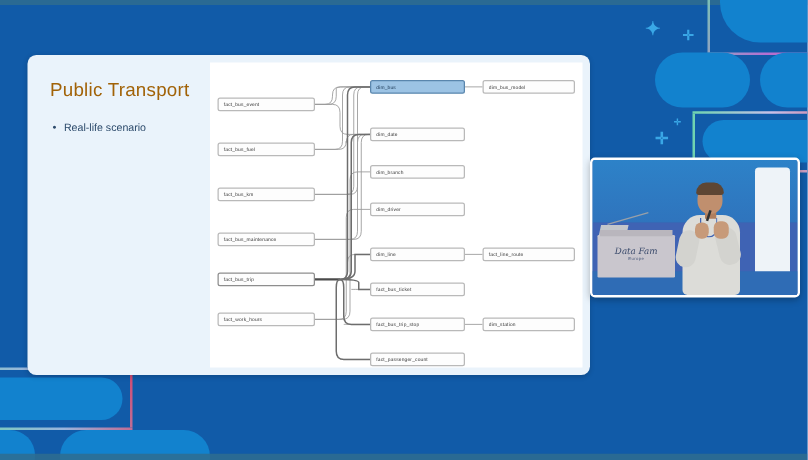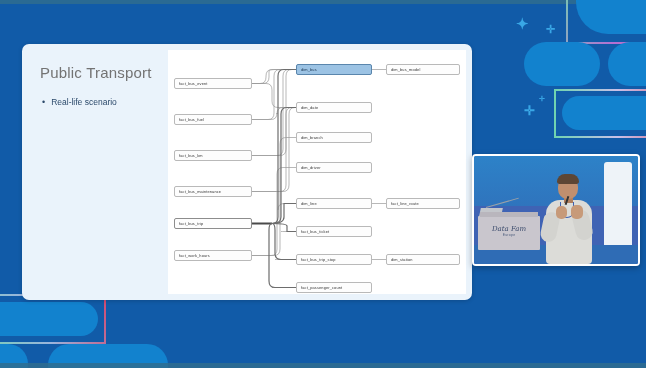--- a/index.html
+++ b/index.html
@@ -33,21 +33,21 @@
     position: absolute;
     left: 22px; top: 44px;
     width: 450px; height: 256px;
     background: #EAF3FB;
     border-radius: 7px;
     box-shadow: 0 1px 4px rgba(0,0,0,.18);
     overflow: hidden;
   }
   #slide-title {
     position: absolute; left: 18px; top: 20px;
-    font-size: 15px; color: #737373; letter-spacing: .2px; text-align: right;
+    font-size: 15px; color: #a16207; letter-spacing: .2px; text-align: right;
   }
   #bullet-row {
     position: absolute; left: 20px; top: 52px;
     display: flex; align-items: flex-start; gap: 6px;
   }
   #bullet-dot { color: #2c4a6b; font-size: 9px; line-height: 12px; }
   #bullet-text { font-size: 8.5px; color: #2c4a6b; line-height: 12px; }
 
   
   #erd {
@@ -81,21 +81,20 @@
   
   #video {
     position: absolute;
     left: 472px; top: 126px;
     width: 168px; height: 112px;
     border: 2px solid #ffffff;
     border-radius: 4px;
     overflow: hidden;
     background: #2f6cb5;
     box-shadow: 0 2px 6px rgba(0,0,0,.28);
-    margin-top: 28px;
   }
   .v-bgtop { position: absolute; left: 0; top: 0; right: 0; height: 46%; background: linear-gradient(180deg,#2d82c8 0%,#2f74bd 100%); }
   .v-bgbot { position: absolute; left: 0; bottom: 0; right: 0; height: 54%; background: #3f63b4; }
   .v-panel { position: absolute; right: 6px; top: 6px; width: 28px; bottom: 10px; background: #eef3f8; border-radius: 3px; }
   .v-stage { position: absolute; left: 0; right: 0; bottom: 0; height: 18%; background: #2f6cb5; }
   .podium {
     position: absolute; left: 4px; bottom: 14px; width: 62px; height: 34px;
     background: #c9c6cd; border-radius: 1px;
   }
   .podium-top { position: absolute; left: 2px; top: -4px; width: 58px; height: 5px; background: #b9b6bd; }

